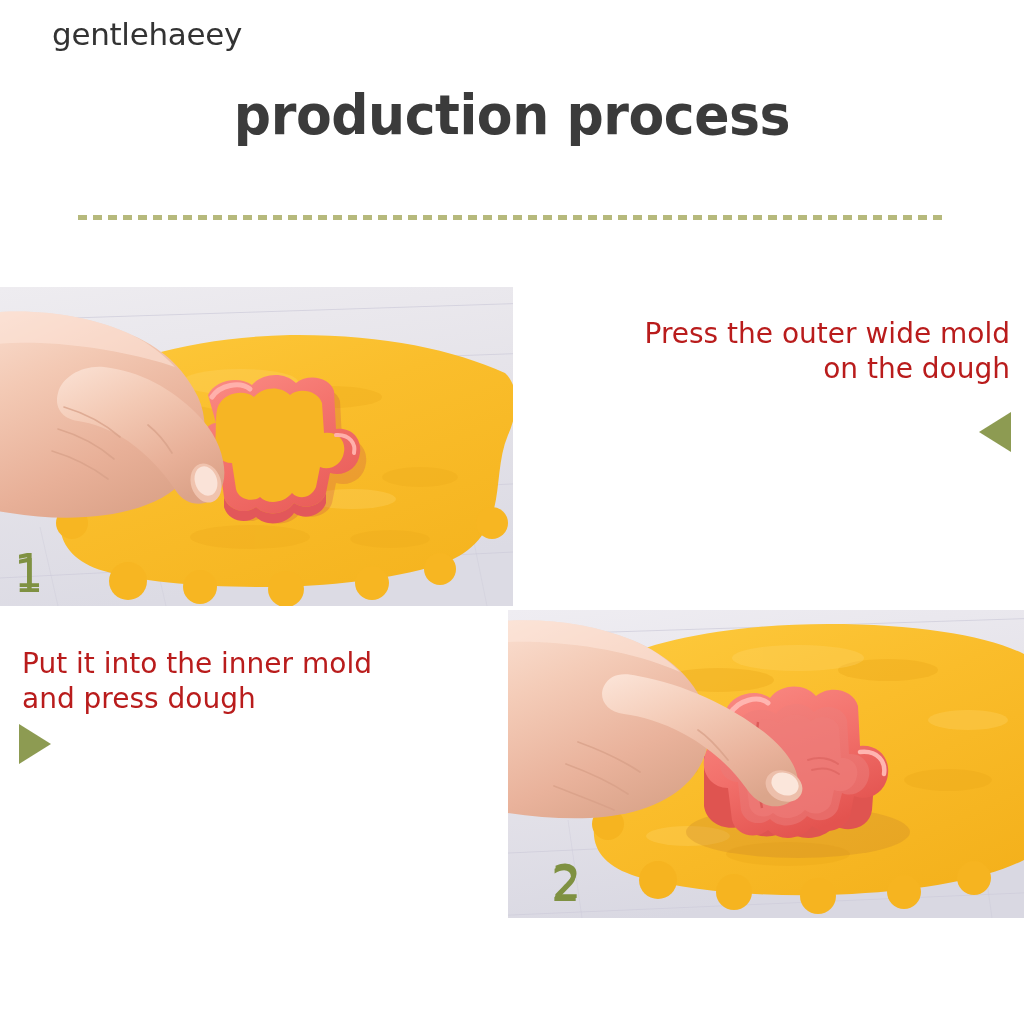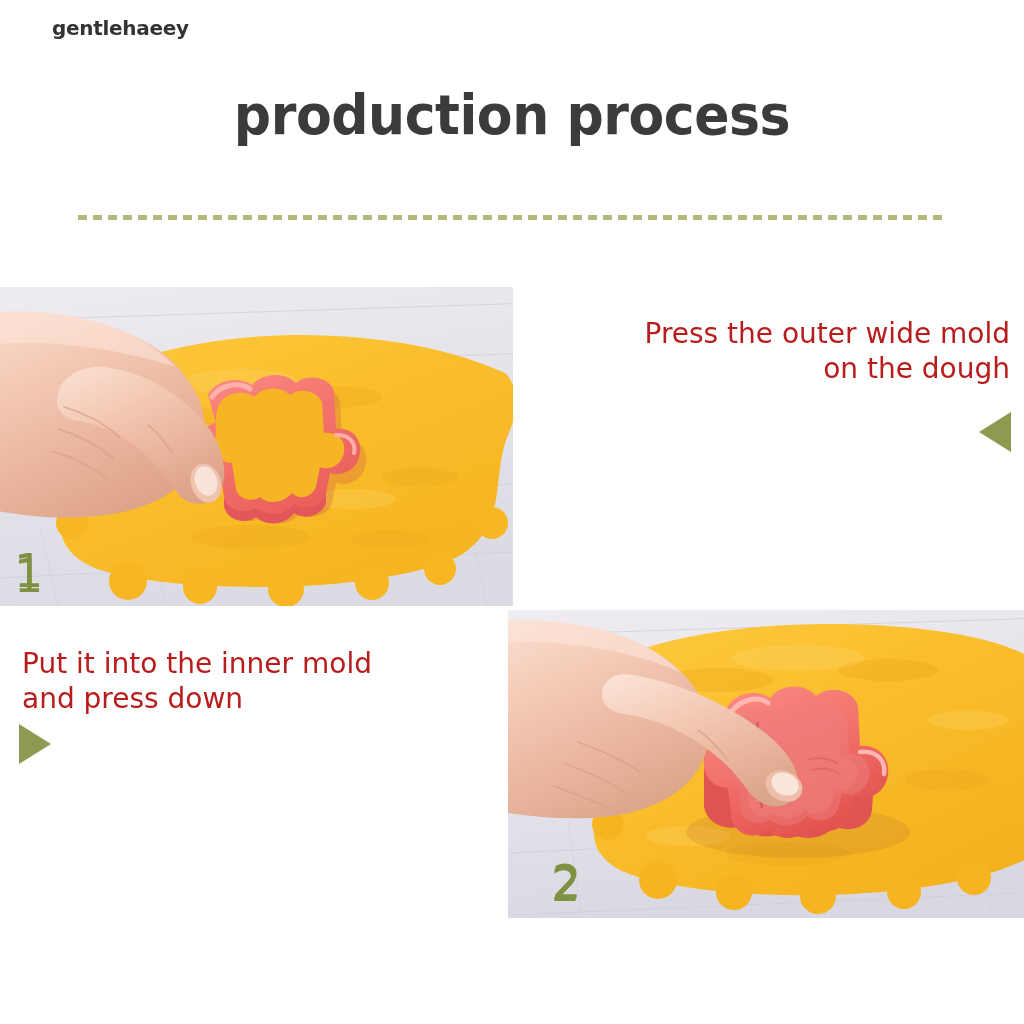--- a/index.html
+++ b/index.html
@@ -15,22 +15,22 @@
     font-family: "DejaVu Sans", "Liberation Sans", sans-serif;
     -webkit-font-smoothing: antialiased;
   }
 
   
   #watermark {
     position: absolute;
     left: 52px;
     top: 16px;
     font-family: "DejaVu Sans", "Liberation Sans", sans-serif;
-    font-weight: bold;
-    font-size: 20px;
+    font-weight: normal;
+    font-size: 31px;
     letter-spacing: -0.3px;
     color: #333333;
     white-space: nowrap;
   }
 
   
   #page-title {
     position: absolute;
     left: 0;
     top: 82px;
@@ -391,21 +391,21 @@
     </g>
   </svg>
 </div>
 
 <div class="step-number" id="step-number-1">1</div>
 <div class="step-number" id="step-number-2">2</div>
 
 <div class="caption" id="caption-1">Press the outer wide mold
 on the dough</div>
 <div class="caption" id="caption-2">Put it into the inner mold
-and press down</div>
+and press dough</div>
 
 <div class="arrow" id="arrow-1">
   <svg viewBox="0 0 36 44">
       <polygon points="34,2 34,42 2,22" fill="#8d9b52"></polygon>
     </svg>
 </div>
 <div class="arrow" id="arrow-2">
   <svg viewBox="0 0 36 44">
       <polygon points="2,2 2,42 34,22" fill="#8d9b52"></polygon>
     </svg>

